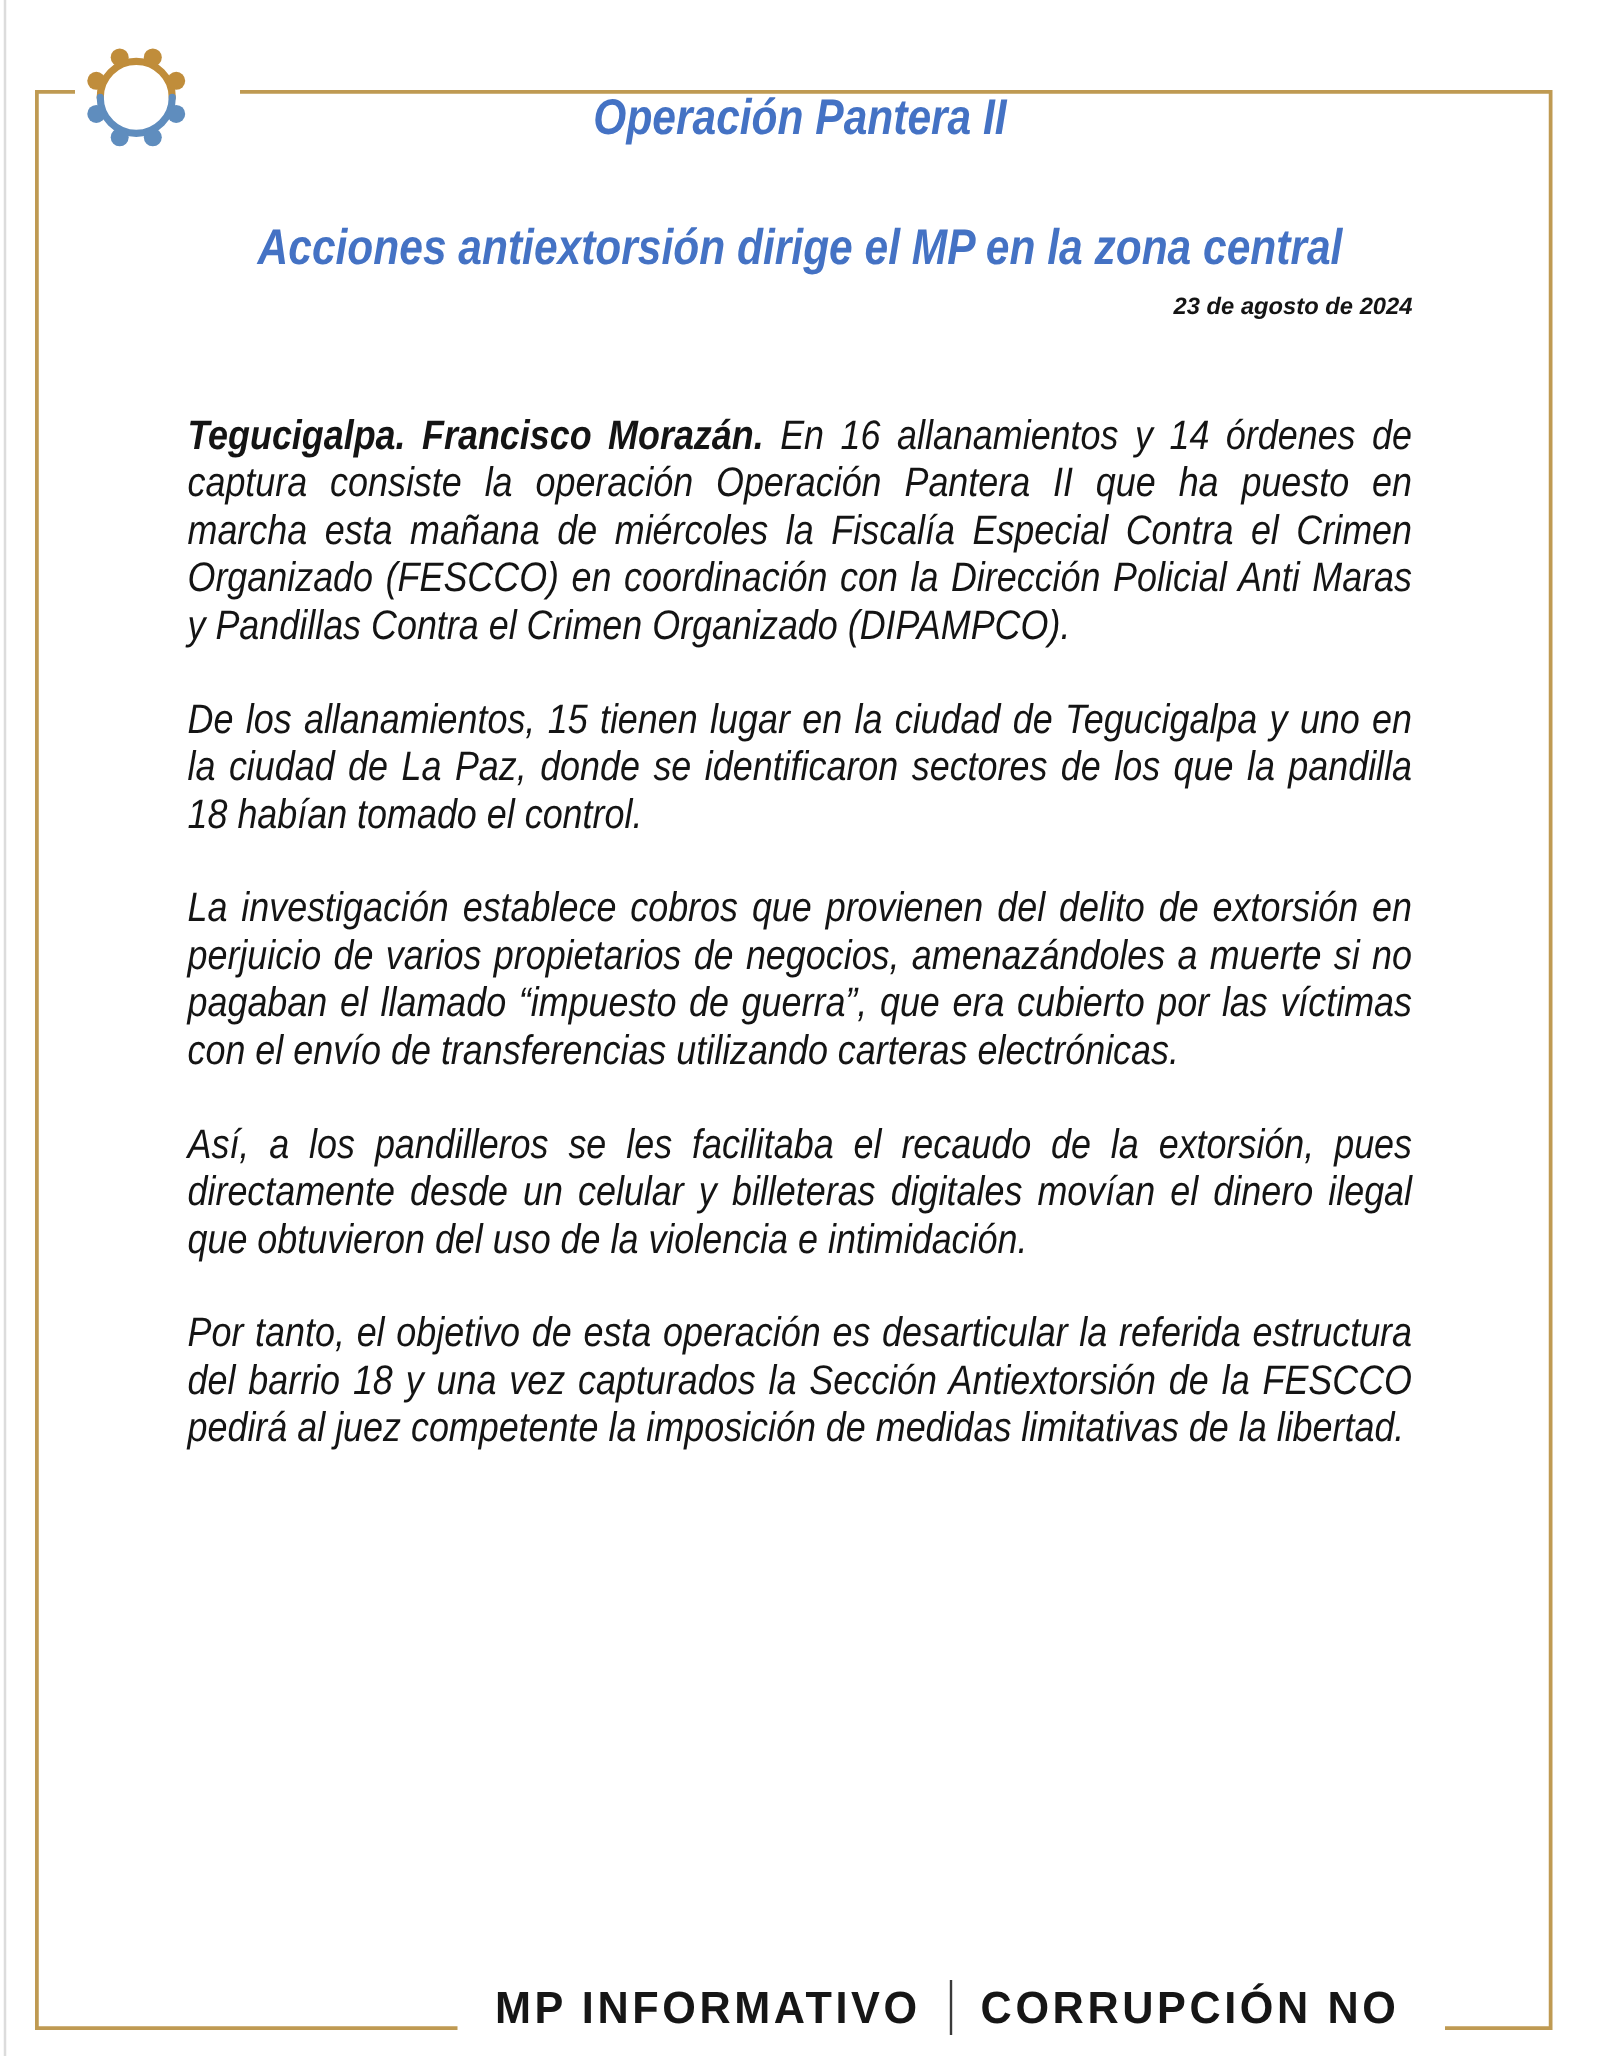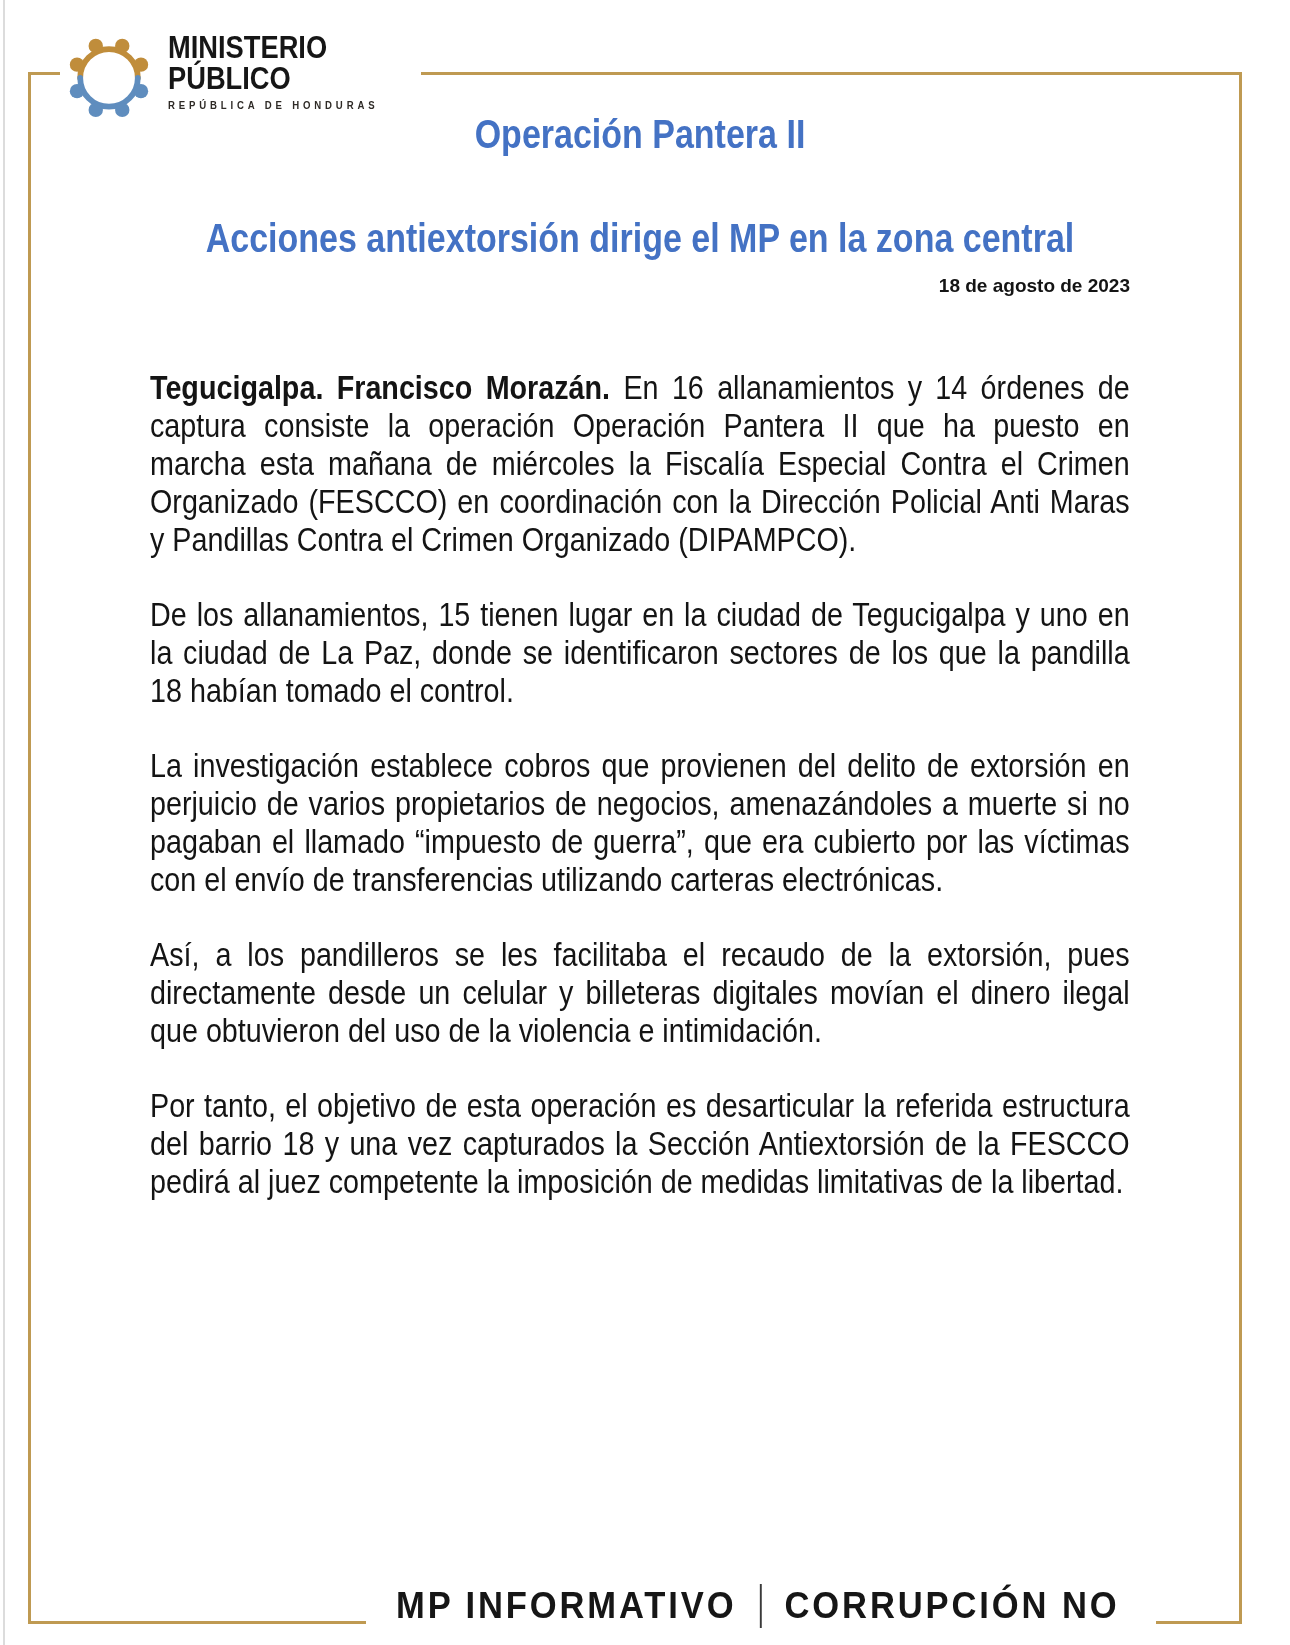--- a/index.html
+++ b/index.html
@@ -41,22 +41,23 @@
   }
   .logo-sub{
     margin-top:6px;
     font-weight:bold;font-size:10px;letter-spacing:4px;color:#2e2a26;
     transform:scaleX(0.96);transform-origin:left top;
     white-space:nowrap;
   }
   
   .content{
     position:absolute;left:150px;top:0;width:980px;
-    padding-top:110px;
+    padding-top:70px;
     z-index:2;
+    font-style:italic;
   }
   .title{
     margin:0;
     font-size:40px;line-height:48px;font-weight:bold;
     color:#4472C4;text-align:center;
     transform:scaleX(0.85);transform-origin:center top;
     white-space:nowrap;
   }
   .subtitle{
     margin:52px 0 0 -90px;
@@ -115,31 +116,26 @@
     <circle cx="63.8" cy="18.7" r="7.5" fill="#C08D3B"></circle>
     <circle cx="36.2" cy="18.7" r="7.5" fill="#C08D3B"></circle>
     <circle cx="83.3" cy="38.2" r="7.5" fill="#C08D3B"></circle>
     <circle cx="16.7" cy="38.2" r="7.5" fill="#C08D3B"></circle>
 
     <circle cx="83.3" cy="65.8" r="7.5" fill="#5F8DBE"></circle>
     <circle cx="16.7" cy="65.8" r="7.5" fill="#5F8DBE"></circle>
     <circle cx="63.8" cy="85.3" r="7.5" fill="#5F8DBE"></circle>
     <circle cx="36.2" cy="85.3" r="7.5" fill="#5F8DBE"></circle>
   </svg>
-  <div class="logo-text">
-    <div class="logo-line">MINISTERIO</div>
-    <div class="logo-line">PÚBLICO</div>
-    <div class="logo-sub">REPÚBLICA DE HONDURAS</div>
-  </div>
 </div>
 
 <div class="content">
   <h1 class="title">Operación Pantera II</h1>
   <h2 class="subtitle">Acciones antiextorsión dirige el MP en la zona central</h2>
-  <div class="date">18 de agosto de 2023</div>
+  <div class="date">23 de agosto de 2024</div>
 
   <div class="paragraphs">
     <p><strong>Tegucigalpa. Francisco Morazán.</strong><span> En 16 allanamientos y 14 órdenes de captura consiste la operación Operación Pantera II que ha puesto en marcha esta mañana de miércoles la Fiscalía Especial Contra el Crimen Organizado (FESCCO) en coordinación con la Dirección Policial Anti Maras y Pandillas Contra el Crimen Organizado (DIPAMPCO).</span></p>
     <p><span>De los allanamientos, 15 tienen lugar en la ciudad de Tegucigalpa y uno en la ciudad de La Paz, donde se identificaron sectores de los que la pandilla 18 habían tomado el control.</span></p>
     <p><span>La investigación establece cobros que provienen del delito de extorsión en perjuicio de varios propietarios de negocios, amenazándoles a muerte si no pagaban el llamado “impuesto de guerra”, que era cubierto por las víctimas con el envío de transferencias utilizando carteras electrónicas.</span></p>
     <p><span>Así, a los pandilleros se les facilitaba el recaudo de la extorsión, pues directamente desde un celular y billeteras digitales movían el dinero ilegal que obtuvieron del uso de la violencia e intimidación.</span></p>
     <p><span>Por tanto, el objetivo de esta operación es desarticular la referida estructura del barrio 18 y una vez capturados la Sección Antiextorsión de la FESCCO pedirá al juez competente la imposición de medidas limitativas de la libertad.</span></p>
   </div>
 </div>
 

